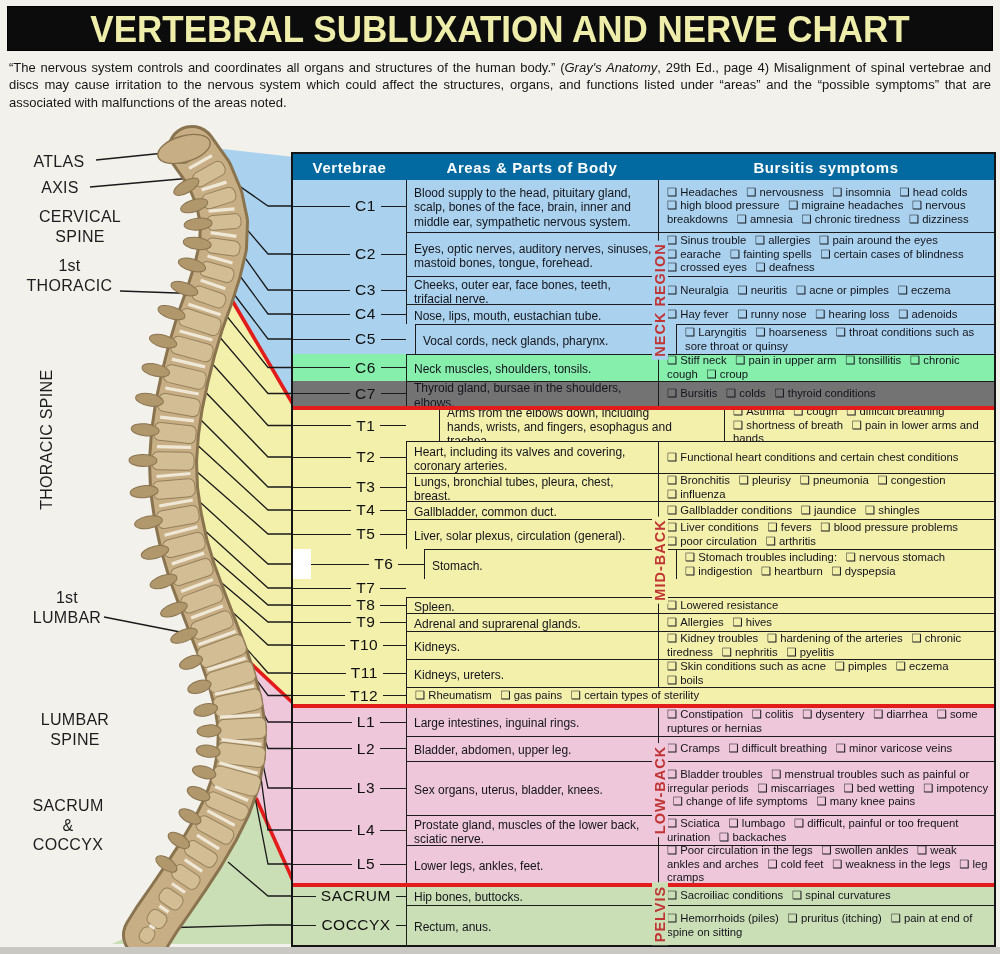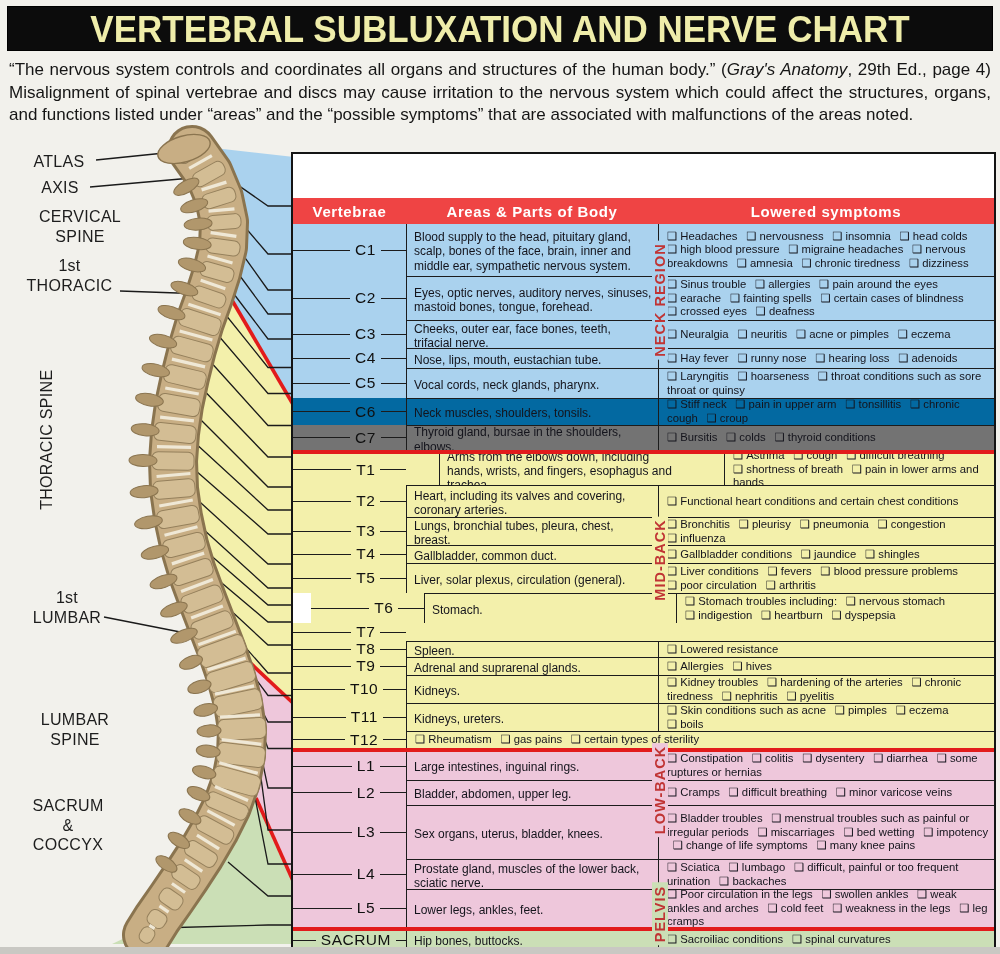--- a/index.html
+++ b/index.html
@@ -19,21 +19,21 @@
     border:1px solid #000;
   }
   .title-bar h1 {
     color:#efedaa; font-size:35px; font-weight:bold; letter-spacing:0px;
     white-space:nowrap; transform:scale(1.0,1.08);
   }
 
   
   .intro {
     position:absolute; left:9px; top:59px; width:982px;
-    font-size:17px; line-height:1.33; text-align:justify; color:#151515;
+    font-size:13px; line-height:1.33; text-align:justify; color:#151515;
   }
   .intro i { font-style:italic; }
 
   
   #spine-svg { position:absolute; left:0; top:0; }
   .spine-label {
     position:absolute; font-size:16px; color:#1d1d1d; text-align:center;
     line-height:1.22; white-space:pre-line; letter-spacing:0.3px;
   }
   .sl-atlas        { left:20px;  top:152px; width:78px; }
@@ -43,21 +43,21 @@
   .sl-thoracicspine{ left:-28px; top:430px; width:150px; transform:rotate(-90deg); }
   .sl-1lumbar      { left:12px;  top:588px; width:110px; }
   .sl-lumbarspine  { left:22px;  top:710px; width:106px; }
   .sl-sacrum       { left:18px;  top:796px; width:100px; }
 
   
   .table {
     position:absolute; left:291px; top:152px; width:705px;
     border:2px solid #141414; background:#fff;
   }
-  .thead { display:flex; background:#ef4444; height:26px; align-items:center;margin-top:44px; }
+  .thead { display:flex; background:#0369a1; height:26px; align-items:center; }
   .th { color:#fff; font-weight:bold; font-size:15px; text-align:center;
         transform:scale(1,1.02); letter-spacing:0.6px; }
   .thv { width:113px; }
   .tha { width:252px; }
   .ths { flex:1; }
 
   .trow { display:flex; overflow:hidden; }
   .cell-v { width:113px; display:flex; align-items:center; }
   .cell-v .ln { display:block; border-top:1.6px solid #1c1c1c; height:0; }
   .cell-v .ln.l { flex:1.25; }
@@ -238,21 +238,21 @@
 <div class="title-bar">
   <h1>VERTEBRAL SUBLUXATION AND NERVE CHART</h1>
 </div>
 
 <p class="intro"><span>“The nervous system controls and coordinates all organs and structures of the human body.” (</span><i>Gray's Anatomy</i><span>, 29th Ed., page 4) Misalignment of spinal vertebrae and discs may cause irritation to the nervous system which could affect the structures, organs, and functions listed under “areas” and the “possible symptoms” that are associated with malfunctions of the areas noted.</span></p>
 
 <div class="table">
   <div class="thead">
     <div class="th thv">Vertebrae</div>
     <div class="th tha">Areas &amp; Parts of Body</div>
-    <div class="th ths">Lowered symptoms</div>
+    <div class="th ths">Bursitis symptoms</div>
   </div>
   <div id="table-rows">
       <div class="trow" style="background: rgb(170, 210, 238); height: 52px;">
         <div class="cell-v">
           <i class="ln l"></i>
           <span class="vlab">C1</span>
           <i class="ln r"></i>
         </div>
         <div class="cell-a">
           <span>Blood supply to the head, pituitary gland, scalp, bones of the face, brain, inner and middle ear, sympathetic nervous system.</span>
@@ -293,34 +293,34 @@
           <span class="vlab">C4</span>
           <i class="ln r"></i>
         </div>
         <div class="cell-a">
           <span>Nose, lips, mouth, eustachian tube.</span>
         </div>
         <div class="cell-s">
           <span>❑&nbsp;Hay fever  ❑&nbsp;runny nose  ❑&nbsp;hearing loss  ❑&nbsp;adenoids</span>
         </div>
       </div>
-      <div class="trow rt" style="background: rgb(170, 210, 238); height: 30px;">
+      <div class="trow rt" style="background: rgb(170, 210, 238); height: 30px; gap: 9px;">
         <div class="cell-v">
           <i class="ln l"></i>
           <span class="vlab">C5</span>
           <i class="ln r"></i>
         </div>
         <div class="cell-a">
           <span>Vocal cords, neck glands, pharynx.</span>
         </div>
         <div class="cell-s">
           <span>❑&nbsp;Laryngitis  ❑&nbsp;hoarseness  ❑&nbsp;throat conditions such as sore throat or quinsy</span>
         </div>
       </div>
-      <div class="trow rt" style="background: #0369a1; height: 27px;">
+      <div class="trow rt" style="background: #86efac; height: 27px;">
         <div class="cell-v">
           <i class="ln l"></i>
           <span class="vlab">C6</span>
           <i class="ln r"></i>
         </div>
         <div class="cell-a">
           <span>Neck muscles, shoulders, tonsils.</span>
         </div>
         <div class="cell-s">
           <span>❑&nbsp;Stiff neck  ❑&nbsp;pain in upper arm  ❑&nbsp;tonsillitis  ❑&nbsp;chronic cough  ❑&nbsp;croup</span>

